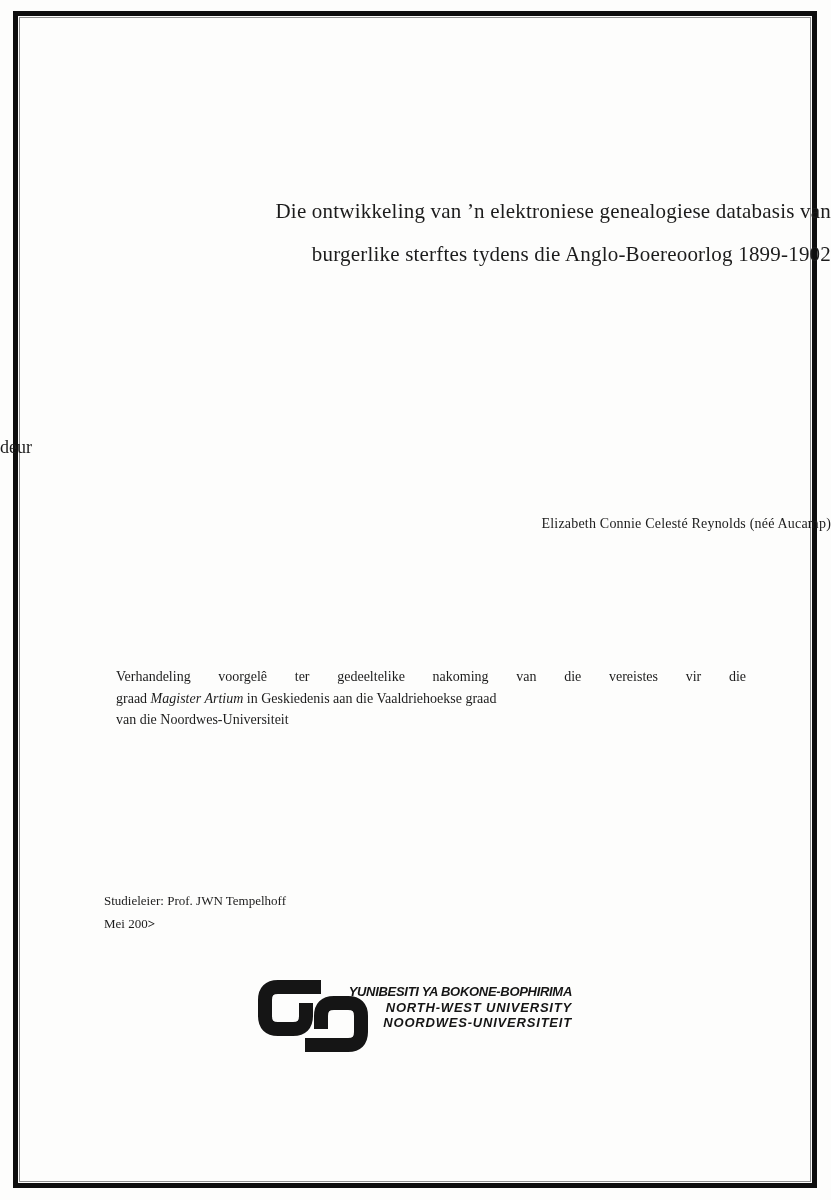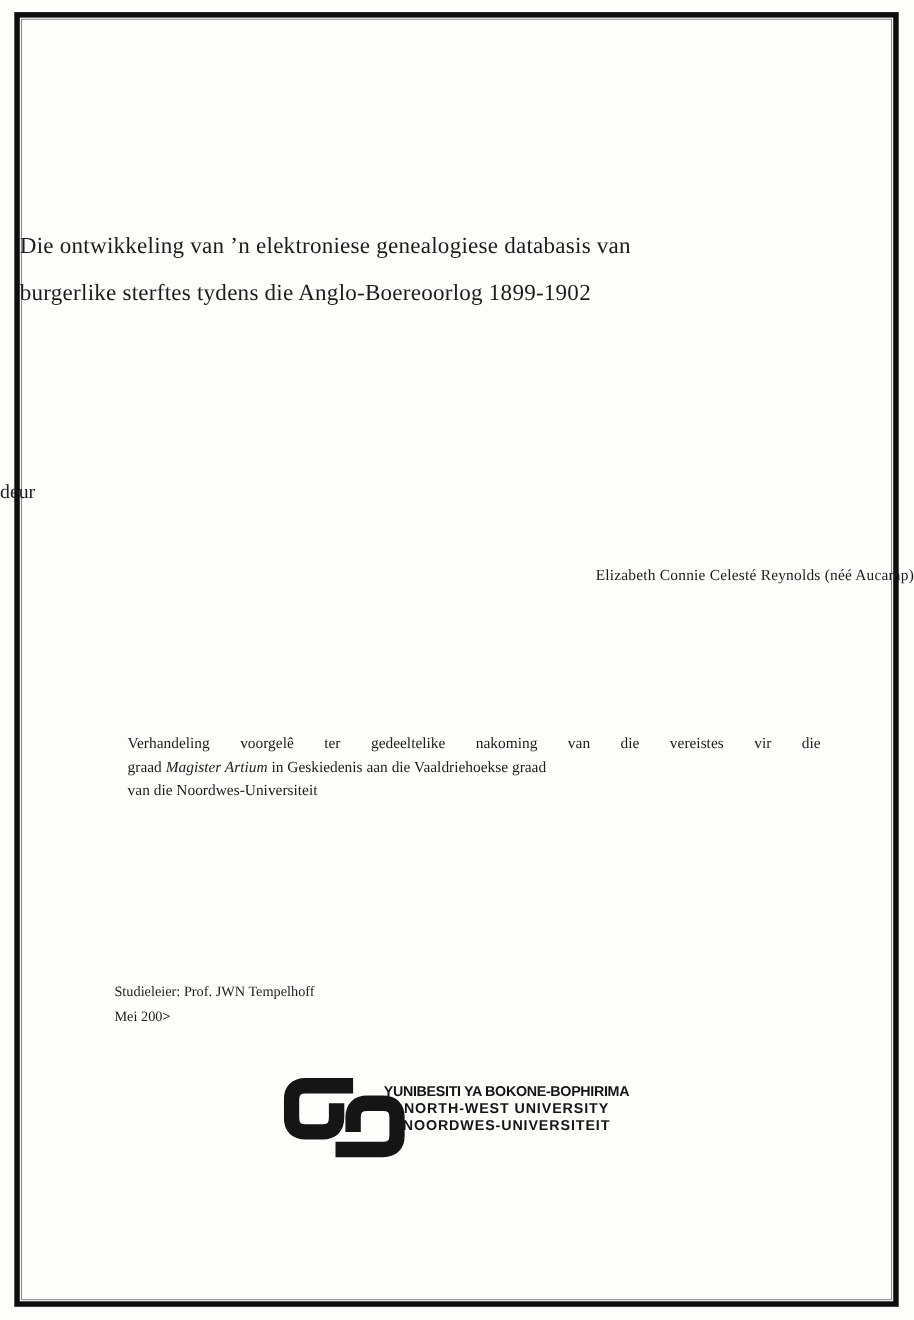--- a/index.html
+++ b/index.html
@@ -16,22 +16,22 @@
     position:absolute;
     left:13px; top:11px; right:14px; bottom:12px;
     border:5px solid #0e0e0e;
   }
   .frame-inner {
     position:absolute;
     left:1px; top:1px; right:1px; bottom:1px;
     border:1px solid #8f8f8f;
   }
   .title-block {
-    position:absolute; left:0; right:0; top:202px;
-    text-align:left;
+    position:absolute; left:0; right:0; top:190px;
+    text-align:right;
     font-size:21px; line-height:43px;
     letter-spacing:0.2px;
     padding-left:18px;
   }
   .byline {
     position:absolute; left:0; right:0; top:437px;
     font-size:18px;
   }
   .author {
     position:absolute; left:0; right:0; top:516px;
@@ -61,23 +61,24 @@
   .logo-mark { position:absolute; left:0; top:2px; }
   .logo-text {
     position:absolute; right:0; top:7px;
     text-align:right;
     font-family:"Liberation Sans", sans-serif;
     font-weight:bold;
     font-size:13px;
     line-height:15.5px;
     color:#151515;
     white-space:nowrap;
+    font-style:italic;
   }
   .logo-text .l1 { letter-spacing:-0.3px; }
-  .logo-text .l2, .logo-text .l3 { letter-spacing:0.8px;text-align:center; }
+  .logo-text .l2, .logo-text .l3 { letter-spacing:0.8px; }
 </style>
 </head>
 <body>
 
 <div class="page">
 
   <div class="frame-outer">
     <div class="frame-inner"></div>
   </div>
 

